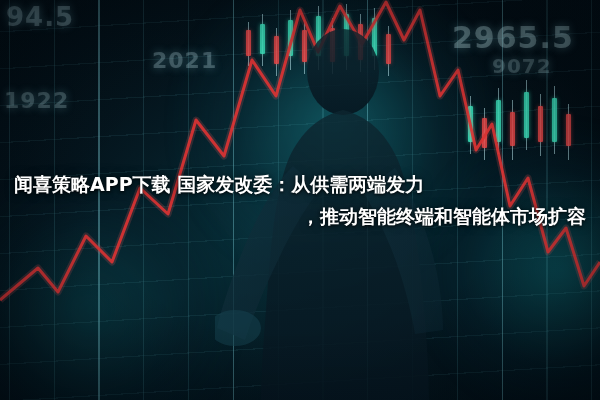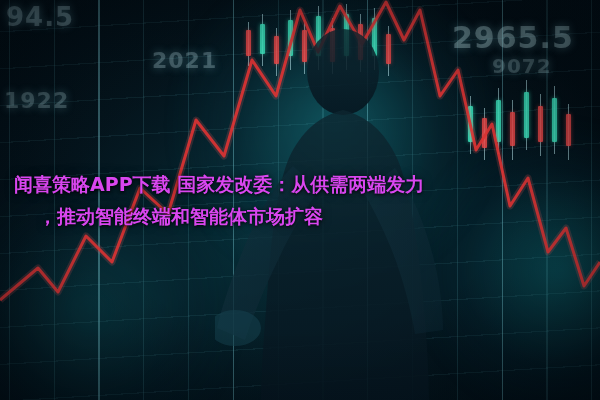--- a/index.html
+++ b/index.html
@@ -113,29 +113,29 @@
     background: radial-gradient(ellipse 75% 75% at 50% 50%, rgba(0,0,0,0) 45%, rgba(0,8,14,0.55) 100%);
   }
 
   
   .headline {
     position: absolute;
     left: 0; right: 0;
     top: 168px;
     padding: 0 14px;
     box-sizing: border-box;
-    color: #d946ef;
+    color: #ffffff;
     font-family: "DejaVu Sans", "Liberation Sans", sans-serif;
     font-weight: 700;
     font-size: 19px;
     line-height: 32px;
     text-shadow: 0 1px 3px rgba(0,0,0,0.85), 0 0 10px rgba(0,0,0,0.55);
   }
   .line1 { white-space: nowrap; }
-  .line2 { white-space: nowrap; text-align: left; padding-left: 24px; }
+  .line2 { white-space: nowrap; text-align: right; padding-left: 24px; }
 </style>
 </head>
 <body>
 
 <div class="stage">
 
   <div class="bg-base"></div>
   <div class="glow-a"></div>
   <div class="glow-b"></div>
   <div class="glow-c"></div>

